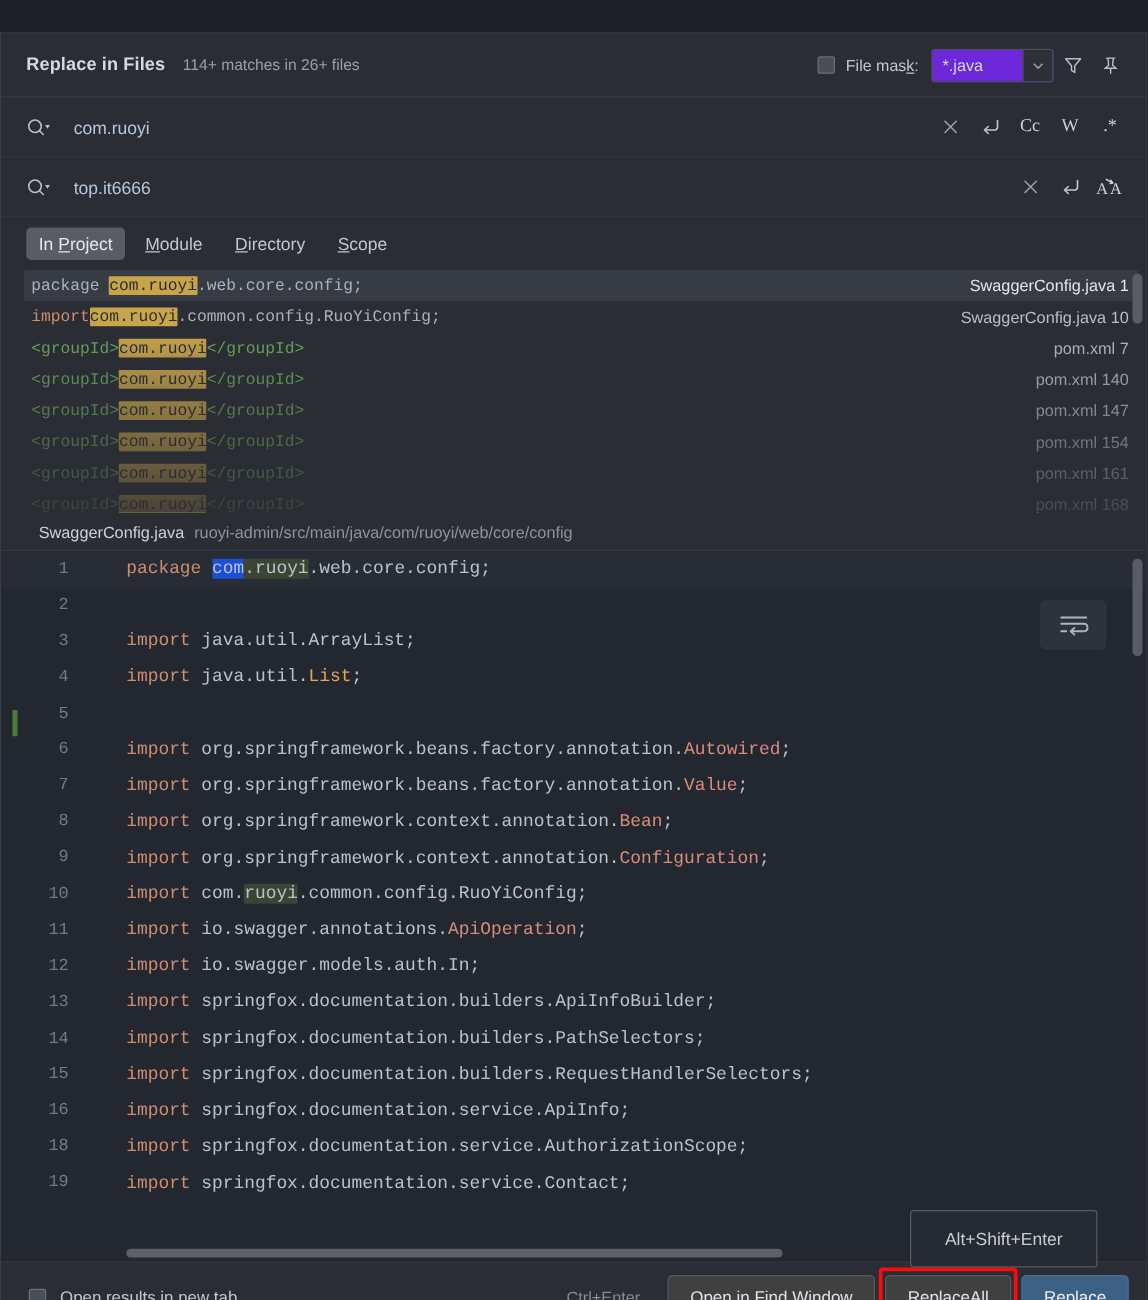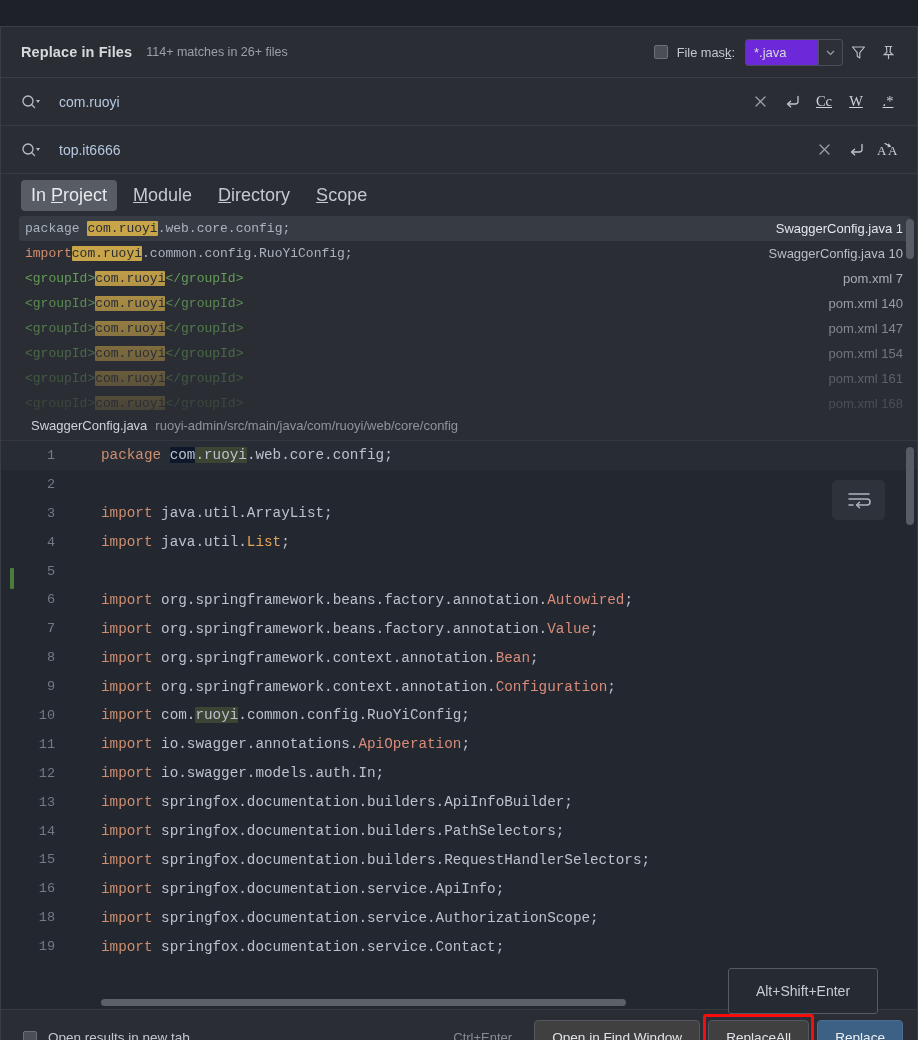--- a/index.html
+++ b/index.html
@@ -65,30 +65,30 @@
     flex: 1; font-size: 14px; color: #b5c8e0;
     font-family: "Liberation Sans", sans-serif;
     padding-left: 12px;
   }
   .fld-icons { display: flex; align-items: center; gap: 2px; }
   .ic {
     min-width: 30px; height: 30px;
     display: flex; align-items: center; justify-content: center;
     color: #b9bec6; font-size: 14px;
   }
-  .ic-txt { font-size: 14.5px; color: #cdd2d9; font-family: "Liberation Serif", serif; text-decoration: underline; }
+  .ic-txt { font-size: 14.5px; color: #cdd2d9; font-family: "Liberation Serif", serif; }
 
   
   .scope-row {
     height: 42px; min-height: 42px;
     display: flex; align-items: center;
     padding: 0 20px; gap: 6px; background: #2b2d34;
   }
   .scope-tab {
-    font-size: 18px; color: #c4c9d0;
+    font-size: 14px; color: #c4c9d0;
     padding: 5px 10px; border-radius: 4px;
   }
   .scope-tab u { text-decoration: underline; }
   .scope-tab.active { background: #585c64; color: #e6e9ed; }
 
   
   .results {
     height: 194px; min-height: 194px;
     background: #2b2d34;
     padding: 0 6px 0 18px;
@@ -145,21 +145,21 @@
   }
   .gutter.marked::after {
     content: ""; position: absolute; right: 53px; top: 4px;
     width: 4px; height: 21px; background: #4d7d3a; border-radius: 1px;
   }
   .code-body { padding-left: 34px; color: #b9c2cd; }
   .c-kw { color: #cf8e6d; }
   .c-cls { color: #d98c7a; }
   .c-type { color: #e8a556; }
   .c-txt { color: #b9c2cd; }
-  .c-hl-strong { background: #0f172a; }
+  .c-hl-strong { background: #1d4ed8; }
   .c-hl-soft { background: #3c4534; }
   .wrap-btn {
     position: absolute; right: 32px; top: 39px;
     width: 53px; height: 40px; border-radius: 5px;
     background: #2e323b;
     display: flex; align-items: center; justify-content: center;
   }
   .pv-scroll {
     position: absolute; right: 3px; top: 6px;
     width: 8px; height: 78px; border-radius: 4px; background: #585c65;

